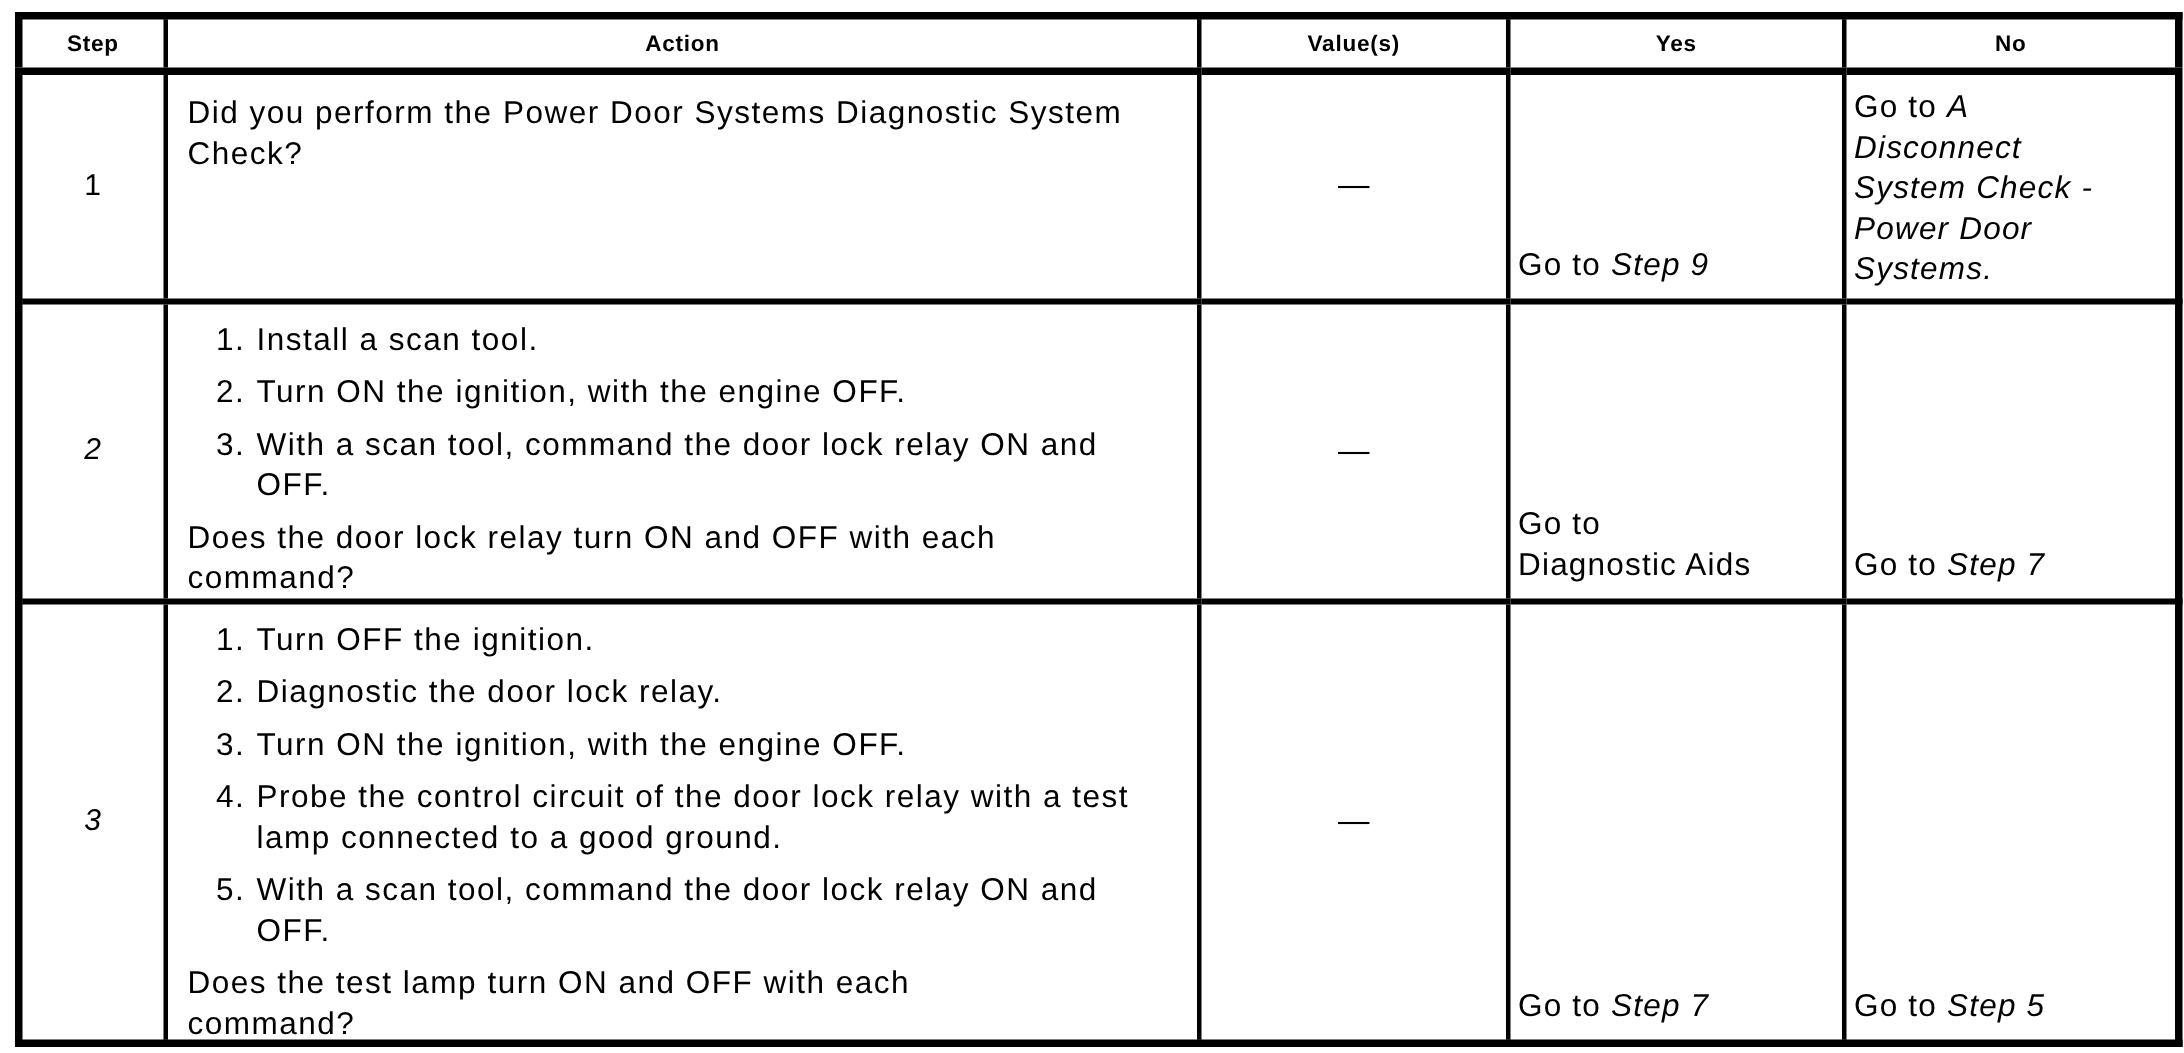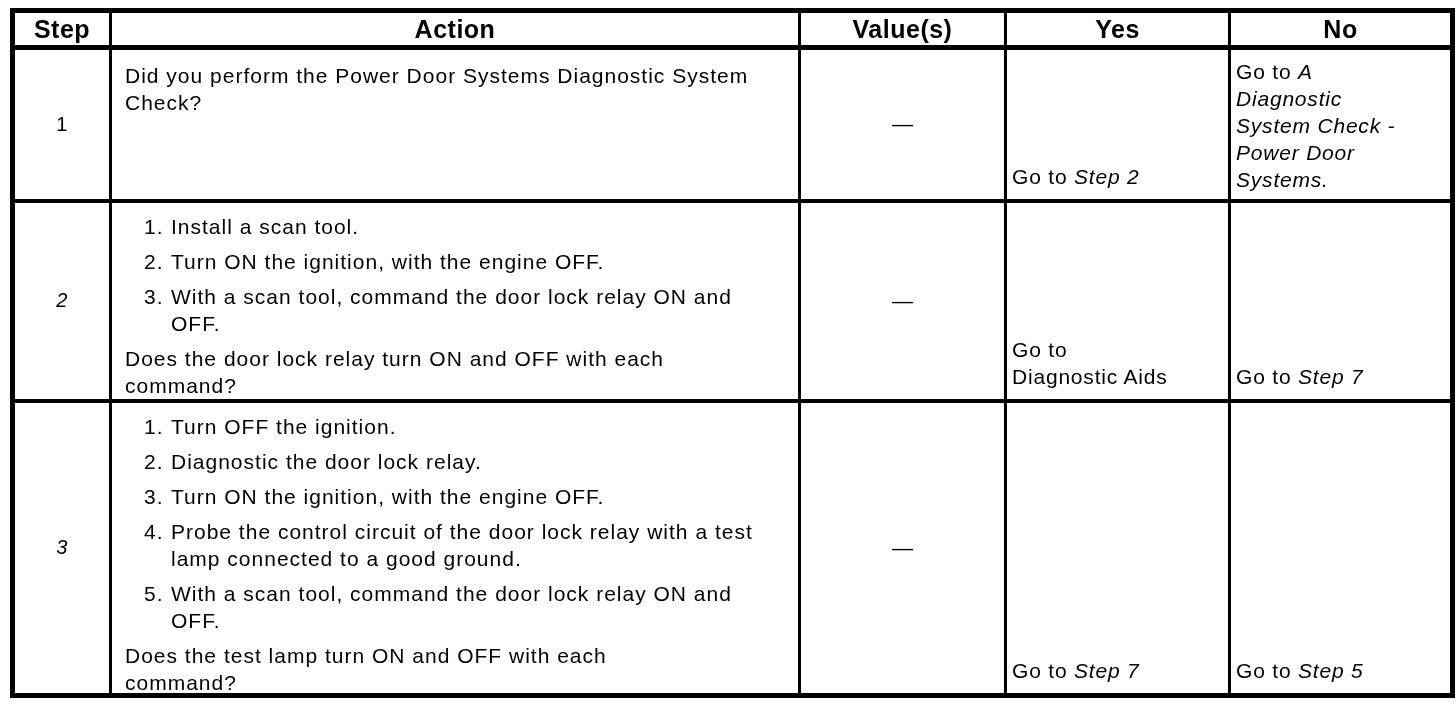--- a/index.html
+++ b/index.html
@@ -18,21 +18,21 @@
   col.c-step{width:98px;}
   col.c-action{width:689px;}
   col.c-value{width:206px;}
   col.c-yes{width:224px;}
   col.c-no{width:223px;}
 
   th,td{border:3px solid #000;padding:0;}
   thead tr{height:37px;}
   thead th{
     border-bottom:5px solid #000;
-    font-size:25px;font-weight:bold;letter-spacing:.5px;
+    font-size:15px;font-weight:bold;letter-spacing:.5px;
     text-align:center;vertical-align:middle;
   }
   tbody td{border-top-width:4px;}
   tr.r1{height:153px;}
   tr.r2{height:200px;}
   tr.r3{height:295px;}
 
   td.step-cell{
     text-align:center;vertical-align:middle;
     font-size:20px;letter-spacing:.5px;
@@ -99,25 +99,25 @@
         <td class="step-cell">1</td>
         <td class="action-cell">
           <div class="action-inner">
             <div class="question">Did you perform the Power Door Systems Diagnostic System Check?</div>
           </div>
         </td>
         <td class="value-cell">
           <span>—</span>
         </td>
         <td class="outcome-cell">
-          <span>Go to </span><span class="it">Step 2</span>
+          <span>Go to </span><span class="it">Step 9</span>
         </td>
         <td class="outcome-cell no-cell">
           <div><span>Go to </span><span class="it">A</span></div>
-          <div class="it">Diagnostic</div>
+          <div class="it">Disconnect</div>
           <div class="it">System Check -</div>
           <div class="it">Power Door</div>
           <div class="it">Systems.</div>
         </td>
       </tr>
 
       <tr class="r2">
         <td class="step-cell it">2</td>
         <td class="action-cell">
           <div class="action-inner">

